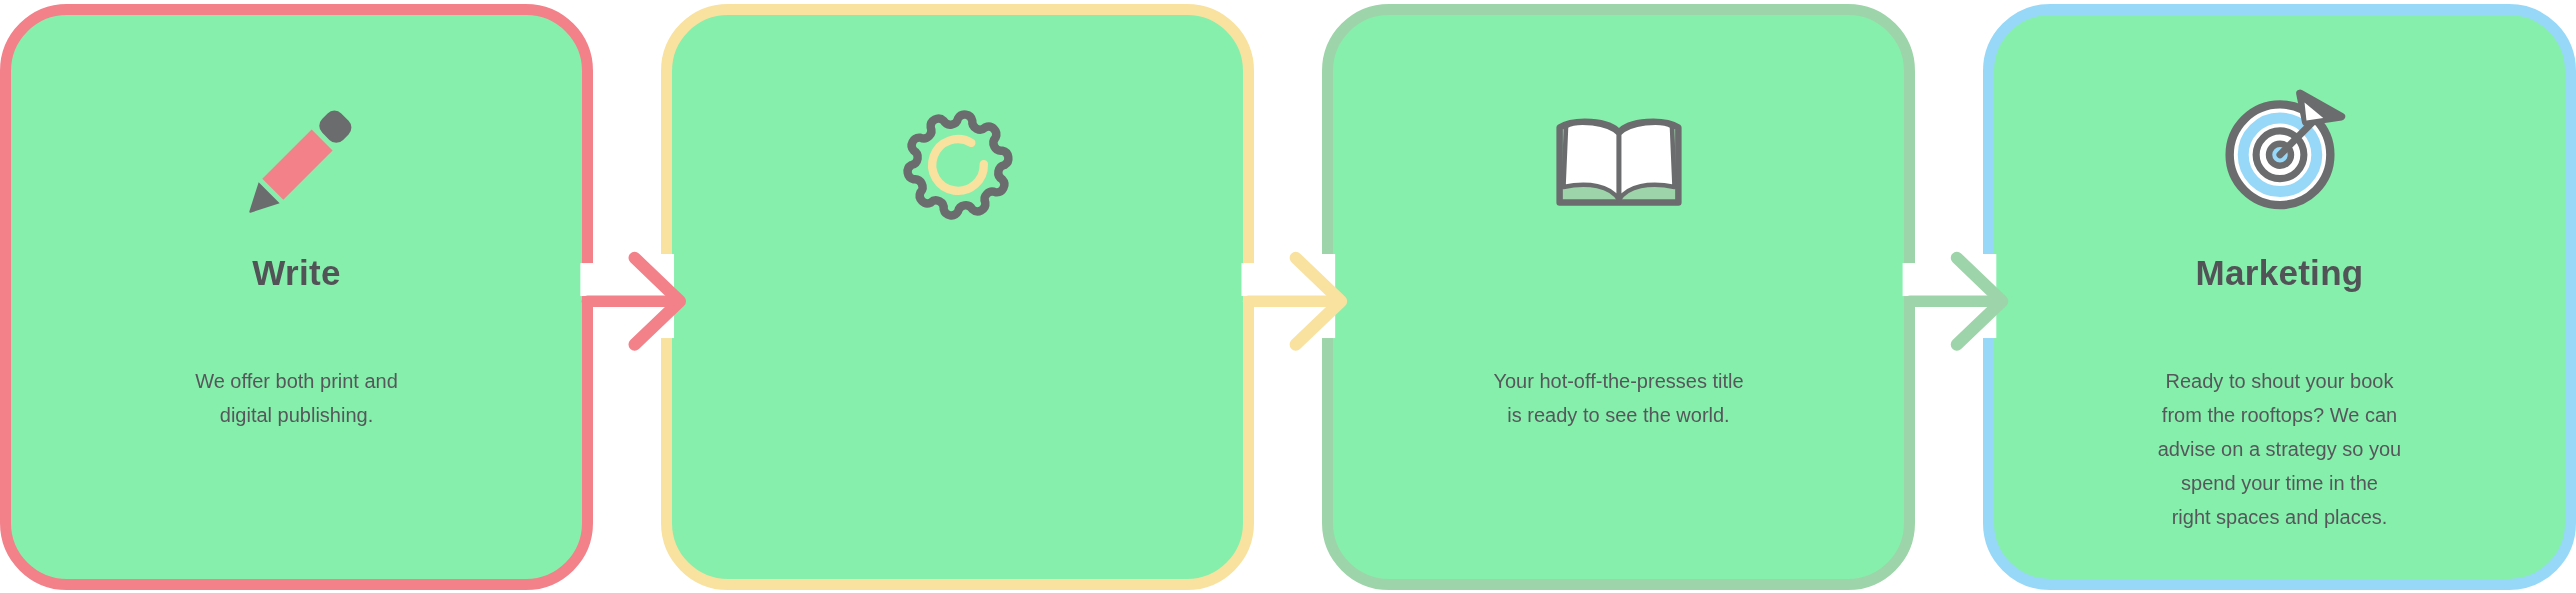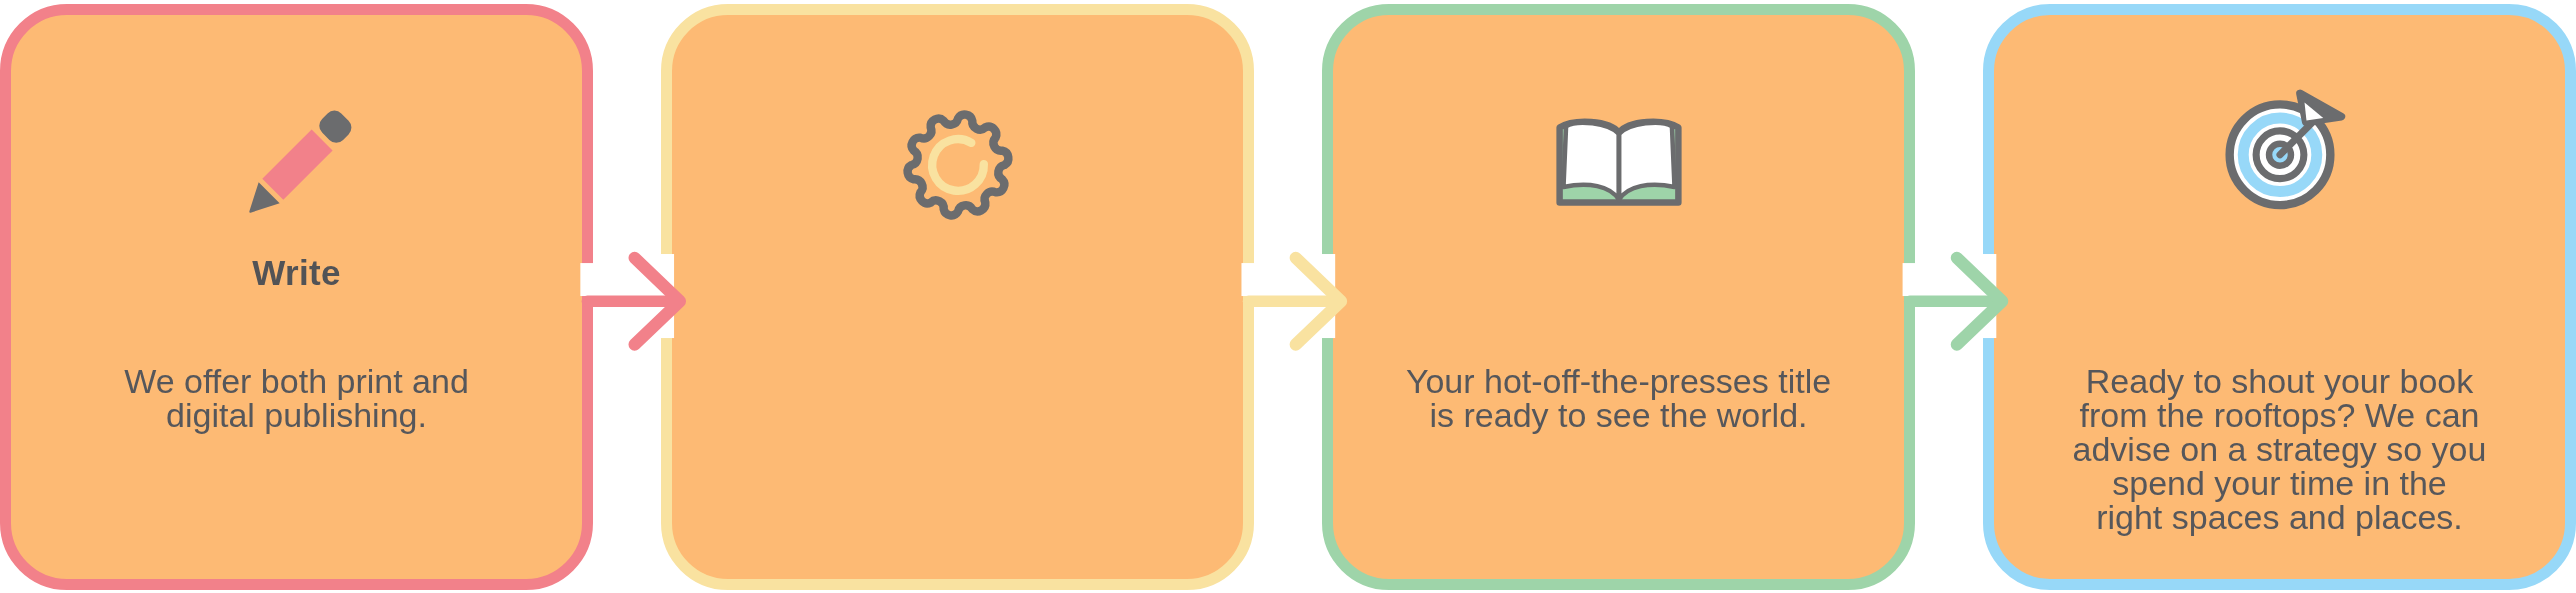--- a/index.html
+++ b/index.html
@@ -8,21 +8,21 @@
     width:2576px;height:594px;
     background:var(--bg,#fff);
     overflow:hidden;
     font-family:"Liberation Sans",sans-serif;
   }
   .card{
     position:absolute;
     top:3.9px;
     width:593px;height:586px;
     box-sizing:border-box;
-    background:#fdba74;
+    background:#86efac;
     border:11px solid var(--accent,#ccc);
     border-radius:67px;
   }
   .card-0{left:0px;}
   .card-1{left:661px;}
   .card-2{left:1322px;}
   .card-3{left:1983px;}
   .icon-svg{
     position:absolute;
     left:50%;
@@ -39,21 +39,21 @@
     font-weight:bold;
     font-size:35px;line-height:36px;
     letter-spacing:0.3px;
     color:var(--title-color,#525356);
   }
   .step-desc{
     position:absolute;
     left:0;right:0;top:349px;
     margin:0;
     text-align:center;
-    font-size:34px;line-height:34px;
+    font-size:20px;line-height:34px;
     color:var(--body-color,#56575b);
     white-space:pre-line;
   }
   #overlay{
     position:absolute;left:0;top:0;
     width:2576px;height:594px;
     z-index:5;
     pointer-events:none;
   }
   .mask{fill:#fff;}
@@ -114,20 +114,21 @@
   <div class="card card-3" style="--accent: #97d8f8;">
     <svg class="icon-svg target" viewBox="0 0 220 220">
       <circle cx="110" cy="105" r="78" fill="#fff" stroke="var(--icon-gray,#6b6c6e)" stroke-width="13"></circle>
       <circle cx="110" cy="105" r="57" fill="none" stroke="var(--accent,#97d8f8)" stroke-width="17"></circle>
       <circle cx="110" cy="105" r="37" fill="#fff" stroke="var(--icon-gray,#6b6c6e)" stroke-width="11"></circle>
       <circle cx="110" cy="105" r="17" class="accent-fill" stroke="var(--icon-gray,#6b6c6e)" stroke-width="10"></circle>
       <line x1="110" y1="105" x2="163" y2="52" stroke="var(--icon-gray,#6b6c6e)" stroke-width="11" stroke-linecap="round"></line>
       <path d="M150,54 L141,10 L205,46 Z" class="gray-fill" stroke="var(--icon-gray,#6b6c6e)" stroke-width="12" stroke-linejoin="round"></path>
       <polygon points="151,52 148,24 177,48" fill="#fff"></polygon>
     </svg>
+    <h2 class="step-title">Marketing</h2>
     <p class="step-desc">Ready to shout your book
 from the rooftops? We can
 advise on a strategy so you
 spend your time in the
 right spaces and places.</p>
   </div>
 
   <svg id="overlay" viewBox="0 0 3986 919">
     <g style="--accent: #f2818a;">
       <rect class="mask" x="898" y="407" width="24" height="51"></rect>

